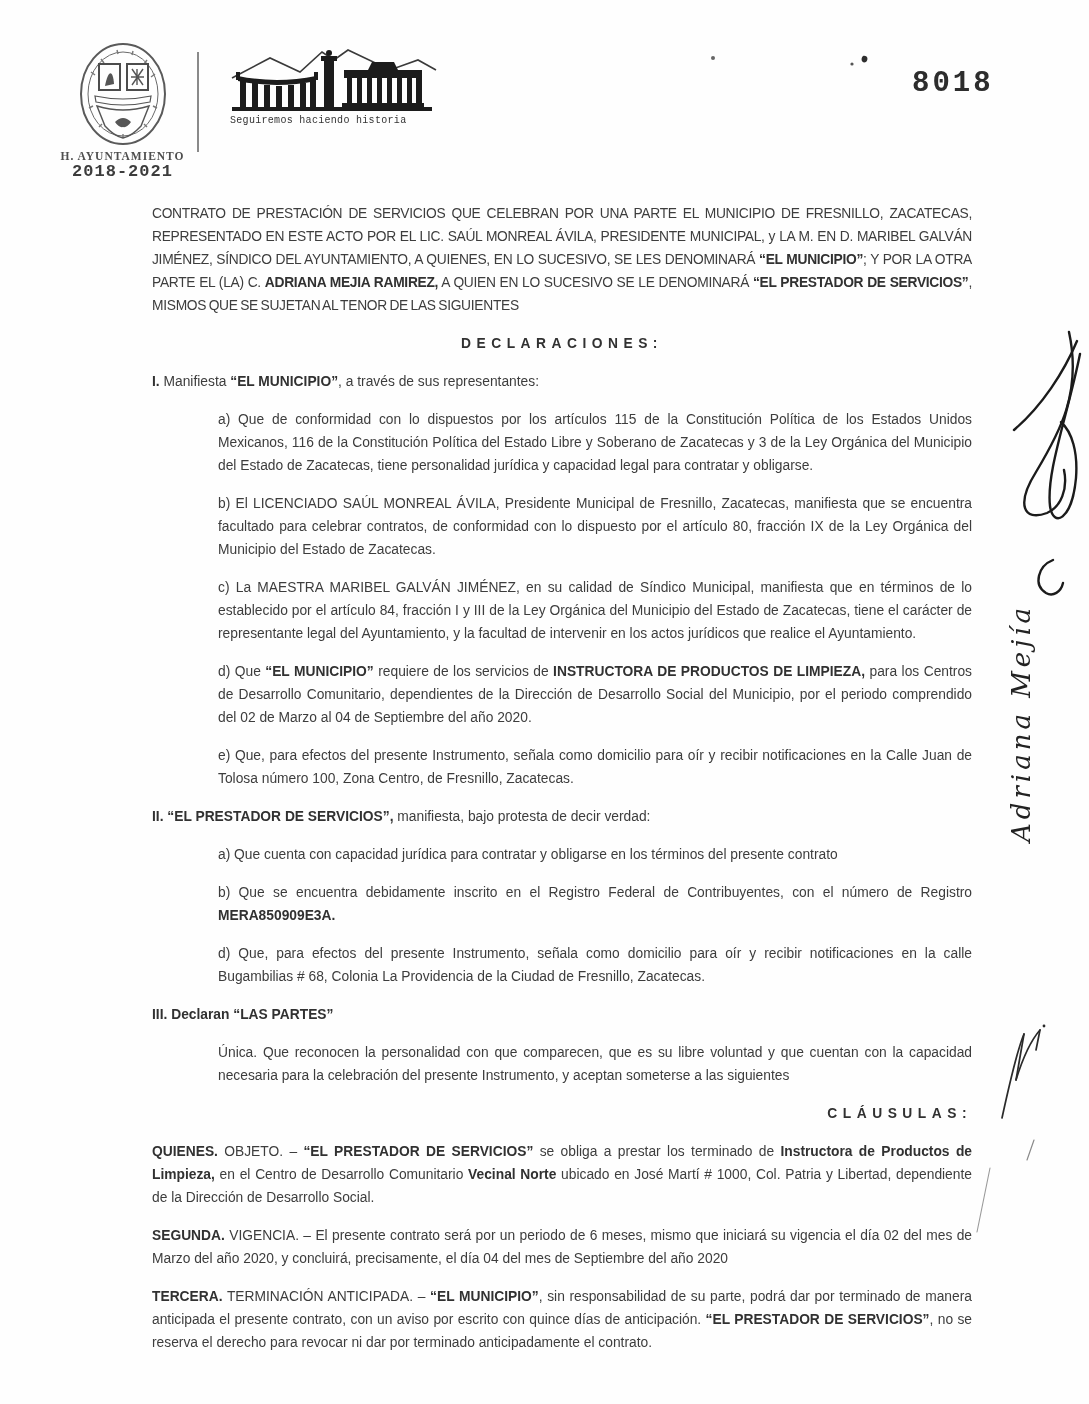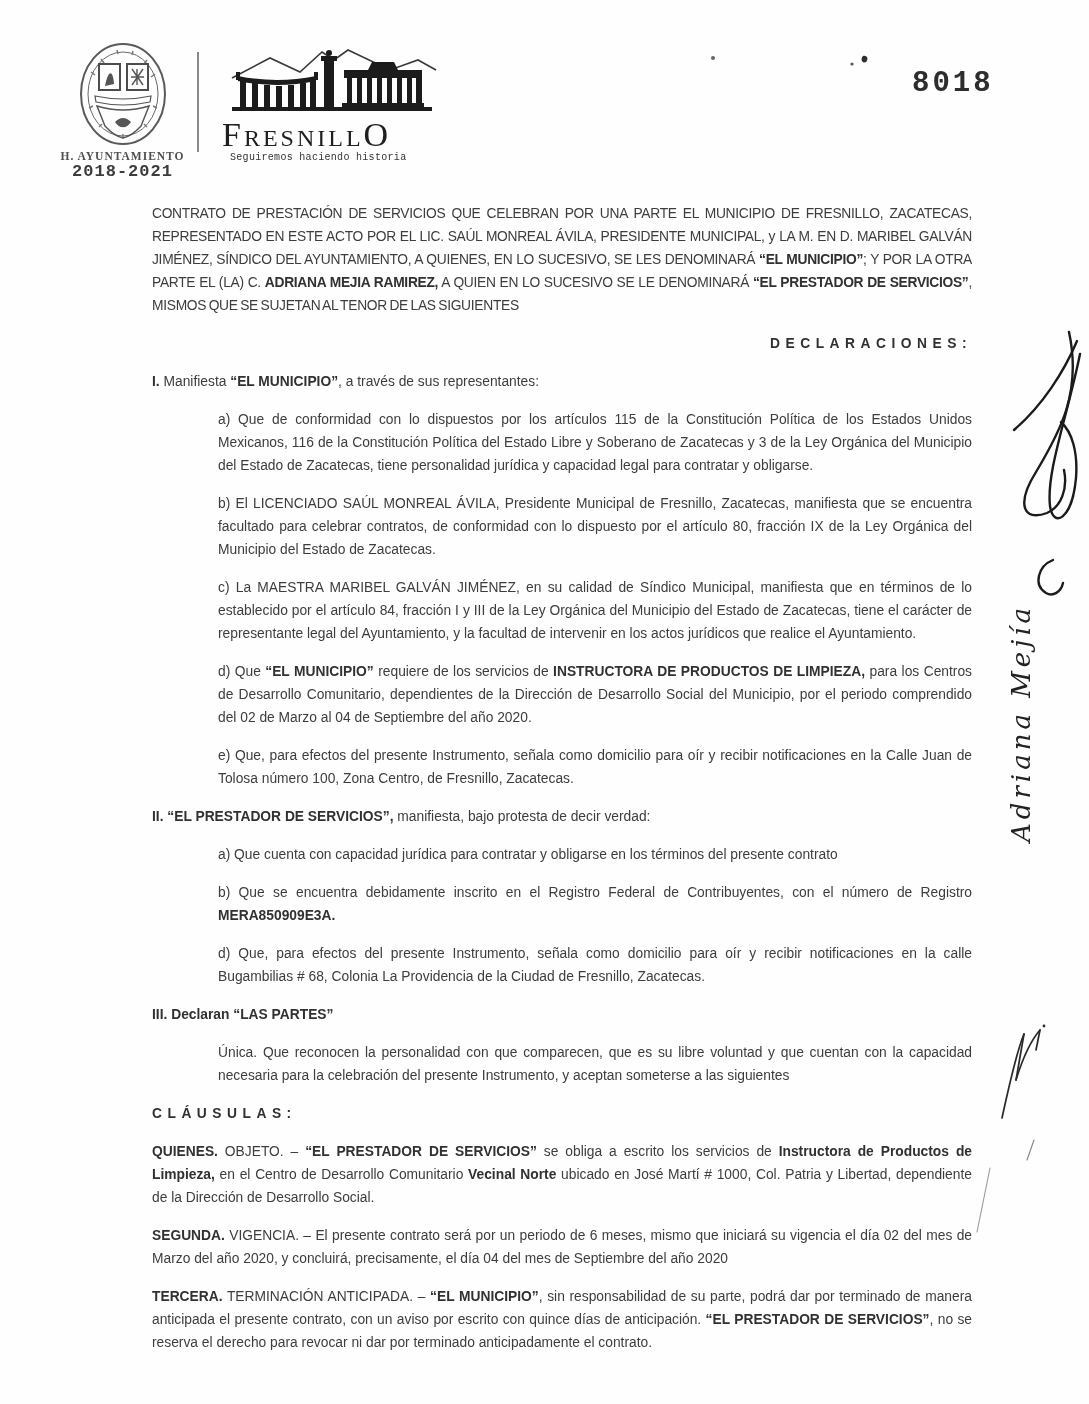--- a/index.html
+++ b/index.html
@@ -29,22 +29,22 @@
 
   
   #doc-body{
     position:absolute;left:152px;top:202px;width:820px;
     font-size:13.8px;line-height:23px;color:#3d3d3d;
     text-align:justify;
   }
   #doc-body b{color:#313131;}
   .block{margin-bottom:15px;}
   .intro{letter-spacing:-0.3px;word-spacing:-1px;}
-  .heading-spaced{letter-spacing:5.5px;font-weight:bold;color:#343434;text-align:right;}
-  .center{text-align:left;}
+  .heading-spaced{letter-spacing:5.5px;font-weight:bold;color:#343434;text-align:center;}
+  .center{text-align:right;}
   .letter{margin-left:66px;}
 
   
   .hand-name{
     position:absolute;left:1006px;top:842px;
     transform:rotate(-90deg);transform-origin:0 0;
     white-space:nowrap;
     font-family:"DejaVu Serif",serif;font-style:italic;
     font-size:26px;letter-spacing:4px;color:#222;
   }
@@ -110,21 +110,20 @@
         <rect x="145" y="30" width="5" height="25"></rect>
           <rect x="155" y="30" width="5" height="25"></rect>
         <rect x="165" y="30" width="5" height="25"></rect>
           <rect x="175" y="30" width="5" height="25"></rect>
         <rect x="185" y="30" width="5" height="25"></rect>
           <rect x="194" y="30" width="6" height="25"></rect>
         <rect x="120" y="55" width="82" height="5"></rect>
         <rect x="10" y="59" width="200" height="4"></rect>
       </g>
     </svg>
-    <div class="logo-word"><span class="cap">F</span><span>RESNILL</span><span class="cap">O</span></div>
     <div class="logo-tagline">Seguiremos haciendo historia</div>
   </div>
 
   <div class="stamp">8018</div>
 
   <div id="doc-body">
       <div class="block intro"><span>CONTRATO DE PRESTACIÓN DE SERVICIOS QUE CELEBRAN POR UNA PARTE EL MUNICIPIO DE FRESNILLO, ZACATECAS, REPRESENTADO EN ESTE ACTO POR EL LIC. SAÚL MONREAL ÁVILA, PRESIDENTE MUNICIPAL, y LA M. EN D. MARIBEL GALVÁN JIMÉNEZ, SÍNDICO DEL AYUNTAMIENTO, A QUIENES, EN LO SUCESIVO, SE LES DENOMINARÁ </span><b>“EL MUNICIPIO”</b><span>; Y POR LA OTRA PARTE EL (LA) C. </span><b>ADRIANA MEJIA RAMIREZ,</b><span> A QUIEN EN LO SUCESIVO SE LE DENOMINARÁ </span><b>“EL PRESTADOR DE SERVICIOS”</b><span>, MISMOS QUE SE SUJETAN AL TENOR DE LAS SIGUIENTES</span></div>
       <div class="block heading-spaced"><b>DECLARACIONES:</b></div>
       <div class="block roman"><b>I.</b><span> Manifiesta </span><b>“EL MUNICIPIO”</b><span>, a través de sus representantes:</span></div>
       <div class="block letter"><span>a) Que de conformidad con lo dispuestos por los artículos 115 de la Constitución Política de los Estados Unidos Mexicanos, 116 de la Constitución Política del Estado Libre y Soberano de Zacatecas y 3 de la Ley Orgánica del Municipio del Estado de Zacatecas, tiene personalidad jurídica y capacidad legal para contratar y obligarse.</span></div>
@@ -132,21 +131,21 @@
       <div class="block letter"><span>c) La MAESTRA MARIBEL GALVÁN JIMÉNEZ, en su calidad de Síndico Municipal, manifiesta que en términos de lo establecido por el artículo 84, fracción I y III de la Ley Orgánica del Municipio del Estado de Zacatecas, tiene el carácter de representante legal del Ayuntamiento, y la facultad de intervenir en los actos jurídicos que realice el Ayuntamiento.</span></div>
       <div class="block letter"><span>d) Que </span><b>“EL MUNICIPIO”</b><span> requiere de los servicios de </span><b>INSTRUCTORA DE PRODUCTOS DE LIMPIEZA,</b><span> para los Centros de Desarrollo Comunitario, dependientes de la Dirección de Desarrollo Social del Municipio, por el periodo comprendido del 02 de Marzo al 04 de Septiembre del año 2020.</span></div>
       <div class="block letter"><span>e) Que, para efectos del presente Instrumento, señala como domicilio para oír y recibir notificaciones en la Calle Juan de Tolosa número 100, Zona Centro, de Fresnillo, Zacatecas.</span></div>
       <div class="block roman"><b>II. “EL PRESTADOR DE SERVICIOS”,</b><span> manifiesta, bajo protesta de decir verdad:</span></div>
       <div class="block letter"><span>a) Que cuenta con capacidad jurídica para contratar y obligarse en los términos del presente contrato</span></div>
       <div class="block letter"><span>b) Que se encuentra debidamente inscrito en el Registro Federal de Contribuyentes, con el número de Registro </span><b>MERA850909E3A.</b></div>
       <div class="block letter"><span>d) Que, para efectos del presente Instrumento, señala como domicilio para oír y recibir notificaciones en la calle Bugambilias # 68, Colonia La Providencia de la Ciudad de Fresnillo, Zacatecas.</span></div>
       <div class="block roman"><b>III. Declaran “LAS PARTES”</b></div>
       <div class="block letter"><span>Única. Que reconocen la personalidad con que comparecen, que es su libre voluntad y que cuentan con la capacidad necesaria para la celebración del presente Instrumento, y aceptan someterse a las siguientes</span></div>
       <div class="block heading-spaced center"><b>CLÁUSULAS:</b></div>
-      <div class="block clause"><b>QUIENES.</b><span> OBJETO. – </span><b>“EL PRESTADOR DE SERVICIOS”</b><span> se obliga a escrito los servicios de </span><b>Instructora de Productos de Limpieza,</b><span> en el Centro de Desarrollo Comunitario </span><b>Vecinal Norte</b><span> ubicado en José Martí # 1000, Col. Patria y Libertad, dependiente de la Dirección de Desarrollo Social.</span></div>
+      <div class="block clause"><b>QUIENES.</b><span> OBJETO. – </span><b>“EL PRESTADOR DE SERVICIOS”</b><span> se obliga a prestar los terminado de </span><b>Instructora de Productos de Limpieza,</b><span> en el Centro de Desarrollo Comunitario </span><b>Vecinal Norte</b><span> ubicado en José Martí # 1000, Col. Patria y Libertad, dependiente de la Dirección de Desarrollo Social.</span></div>
       <div class="block clause"><b>SEGUNDA.</b><span> VIGENCIA. – El presente contrato será por un periodo de 6 meses, mismo que iniciará su vigencia el día 02 del mes de Marzo del año 2020, y concluirá, precisamente, el día 04 del mes de Septiembre del año 2020</span></div>
       <div class="block clause"><b>TERCERA.</b><span> TERMINACIÓN ANTICIPADA. – </span><b>“EL MUNICIPIO”</b><span>, sin responsabilidad de su parte, podrá dar por terminado de manera anticipada el presente contrato, con un aviso por escrito con quince días de anticipación.  </span><b>“EL PRESTADOR DE SERVICIOS”</b><span>, no se reserva el derecho para revocar ni dar por terminado anticipadamente el contrato.</span></div>
     </div>
 
   <div class="hand-name">Adriana Mejía</div>
 
   <svg class="overlay" width="1089" height="1404" viewBox="0 0 1089 1404">
     <g fill="none" stroke="#1b1b1b" stroke-width="2.4" stroke-linecap="round">
       <path d="M1069 332 C1082 392 1060 432 1036 472 C1016 504 1023 522 1047 513 C1061 507 1068 489 1064 470"></path>
       <path d="M1014 430 C1042 406 1064 372 1077 341"></path>

